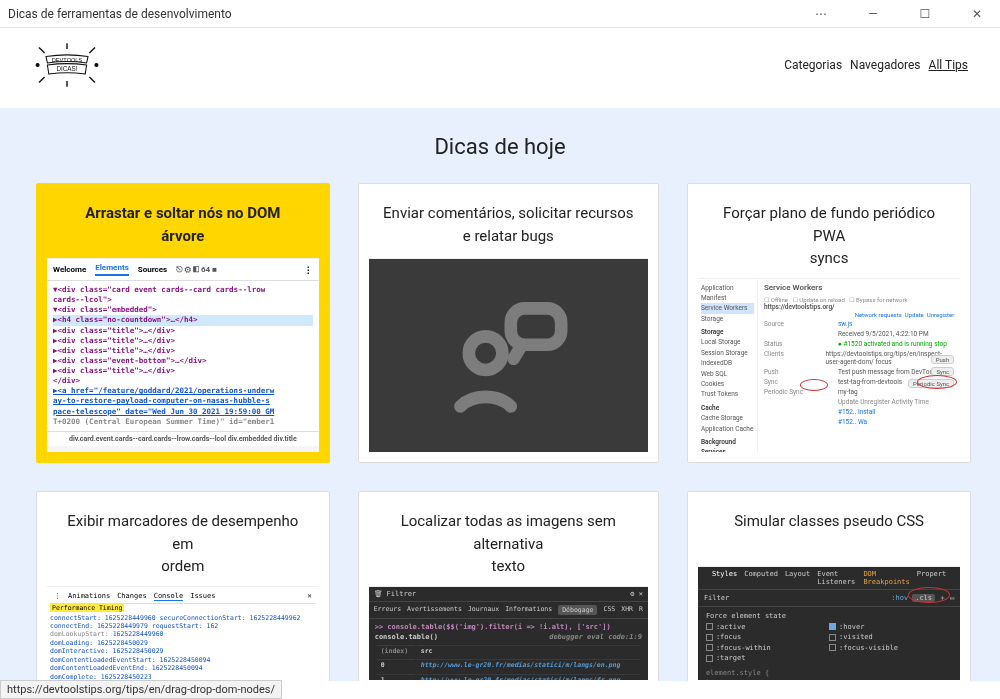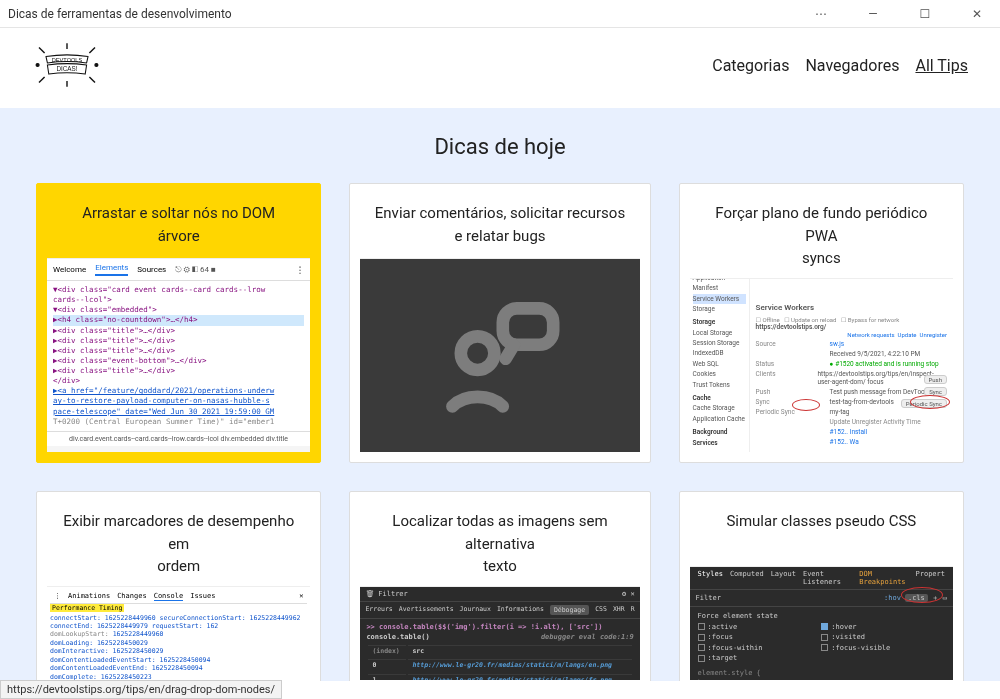--- a/index.html
+++ b/index.html
@@ -35,23 +35,23 @@
   }
   .logo {
     width: 70px;
     height: 50px;
     position: relative;
   }
   .logo svg { width: 100%; height: 100%; }
   .nav {
     margin-left: auto;
     display: flex;
-    gap: 16px;
+    gap: 8px;
     align-items: center;
-    font-size: 16px;
+    font-size: 12px;
     color: #222;
   }
   .nav a { color: #222; text-decoration: none; cursor: pointer; }
   .nav a.underline { text-decoration: underline; }
   .content {
     background: #e8f0fe;
     padding: 26px 36px;
     height: calc(100% - 28px - 80px - 18px);
     overflow: hidden;
   }
@@ -70,21 +70,21 @@
   .card {
     background: #fff;
     border: 1px solid #ddd;
     border-radius: 2px;
     padding: 18px 10px 10px;
     height: 280px;
     display: flex;
     flex-direction: column;
     align-items: center;
   }
-  .card.highlight { background: #ffd600; border-color: #ffd600; }
+  .card.highlight { background: #ffd600; border-color: #ffd600; font-weight: bold; }
   .card-title {
     text-align: center;
     font-size: 15px;
     color: #222;
     line-height: 1.5;
     min-height: 48px;
     margin-bottom: 8px;
     padding: 0 8px;
   }
   .card-thumb {
@@ -115,21 +115,21 @@
   .t1-code { padding:4px 6px; font-family: Consolas, monospace; font-size:7.5px; line-height:1.35; color:#881280; background:#fff;}
   .t1-code .tag { color:#881280; }
   .t1-code .link { color:#1155cc; text-decoration:underline; }
   .t1-code .gray { color:#888; }
   .t1-path { border-top:1px solid #ddd; padding:3px 22px; font-size:7px; color:#555; background:#fff; white-space:nowrap; overflow:hidden;}
 
   
   .t2 { background:#3a3a3a; width:100%; height:100%; display:flex; align-items:center; justify-content:center; }
 
   
-  .t3 { background:#fff; width:100%; height:100%; display:flex; font-size:6.5px; color:#555;align-items:flex-end;}
+  .t3 { background:#fff; width:100%; height:100%; display:flex; font-size:6.5px; color:#555;}
   .t3-side { width:60px; border-right:1px solid #eee; padding:4px 3px; line-height:1.6;}
   .t3-side .grp { font-weight:600; color:#333; margin-top:3px;}
   .t3-main { flex:1; padding:4px 6px; position:relative;}
   .t3-main h4 { font-size:8px; font-weight:600; margin-bottom:4px;}
   .t3-row { display:flex; margin:2px 0;gap:32px; }
   .t3-row .lbl { width:42px; color:#888;}
   .t3-circ { position:absolute; border:1.5px solid #c33; border-radius:50%; }
   .t3-btn { background:#eee; border:1px solid #ccc; border-radius:3px; padding:0px 4px; font-size:6px; position:absolute;}
 
   
@@ -147,21 +147,21 @@
   .t5 .code { padding:3px 6px; line-height:1.5;font-weight:bold;}
   .t5 .kw { color:#c586c0;}
   .t5 .url { color:#569cd6; font-style:italic;}
   .t5 .idx { color:#888; }
   .t5 .rhs { text-align:right; color:#888; font-style:italic;}
   .t5 table { width:100%; font-size:6.5px;}
   .t5 td { padding:1px 4px; border-top:1px solid #3a3a3a;}
 
   
   .t6 { background:#2b2b2b; color:#ccc; font-family:Consolas,monospace; font-size:7px; position:relative;}
-  .t6-tabs { display:flex; gap:7px; padding:3px 8px; font-size:7px; border-bottom:1px solid #444;}
+  .t6-tabs { display:flex; gap:7px; padding:3px 14px; font-size:7px; border-bottom:1px solid #444;}
   .t6-tabs .active { color:#fff;}
   .t6-tabs .orange { color:#e8a33d; }
   .t6-filter { display:flex; padding:3px 6px; border-bottom:1px solid #444; align-items:center;}
   .t6-filter .right { margin-left:auto; display:flex; gap:4px; align-items:center;}
   .t6-hov { color:#6fa8dc;}
   .t6-cls { background:#555; padding:0 3px; border-radius:2px;}
   .t6-circ { position:absolute; border:1.5px solid #c33; border-radius:50%; width:42px; height:16px; right:10px; top:20px;}
   .t6-body { padding:4px 8px; line-height:1.5;}
   .t6-chk { display:inline-block; width:7px; height:7px; border:1px solid #888; margin-right:3px; vertical-align:middle;}
   .t6-chk.on { background:#6fa8dc; border-color:#6fa8dc;}

